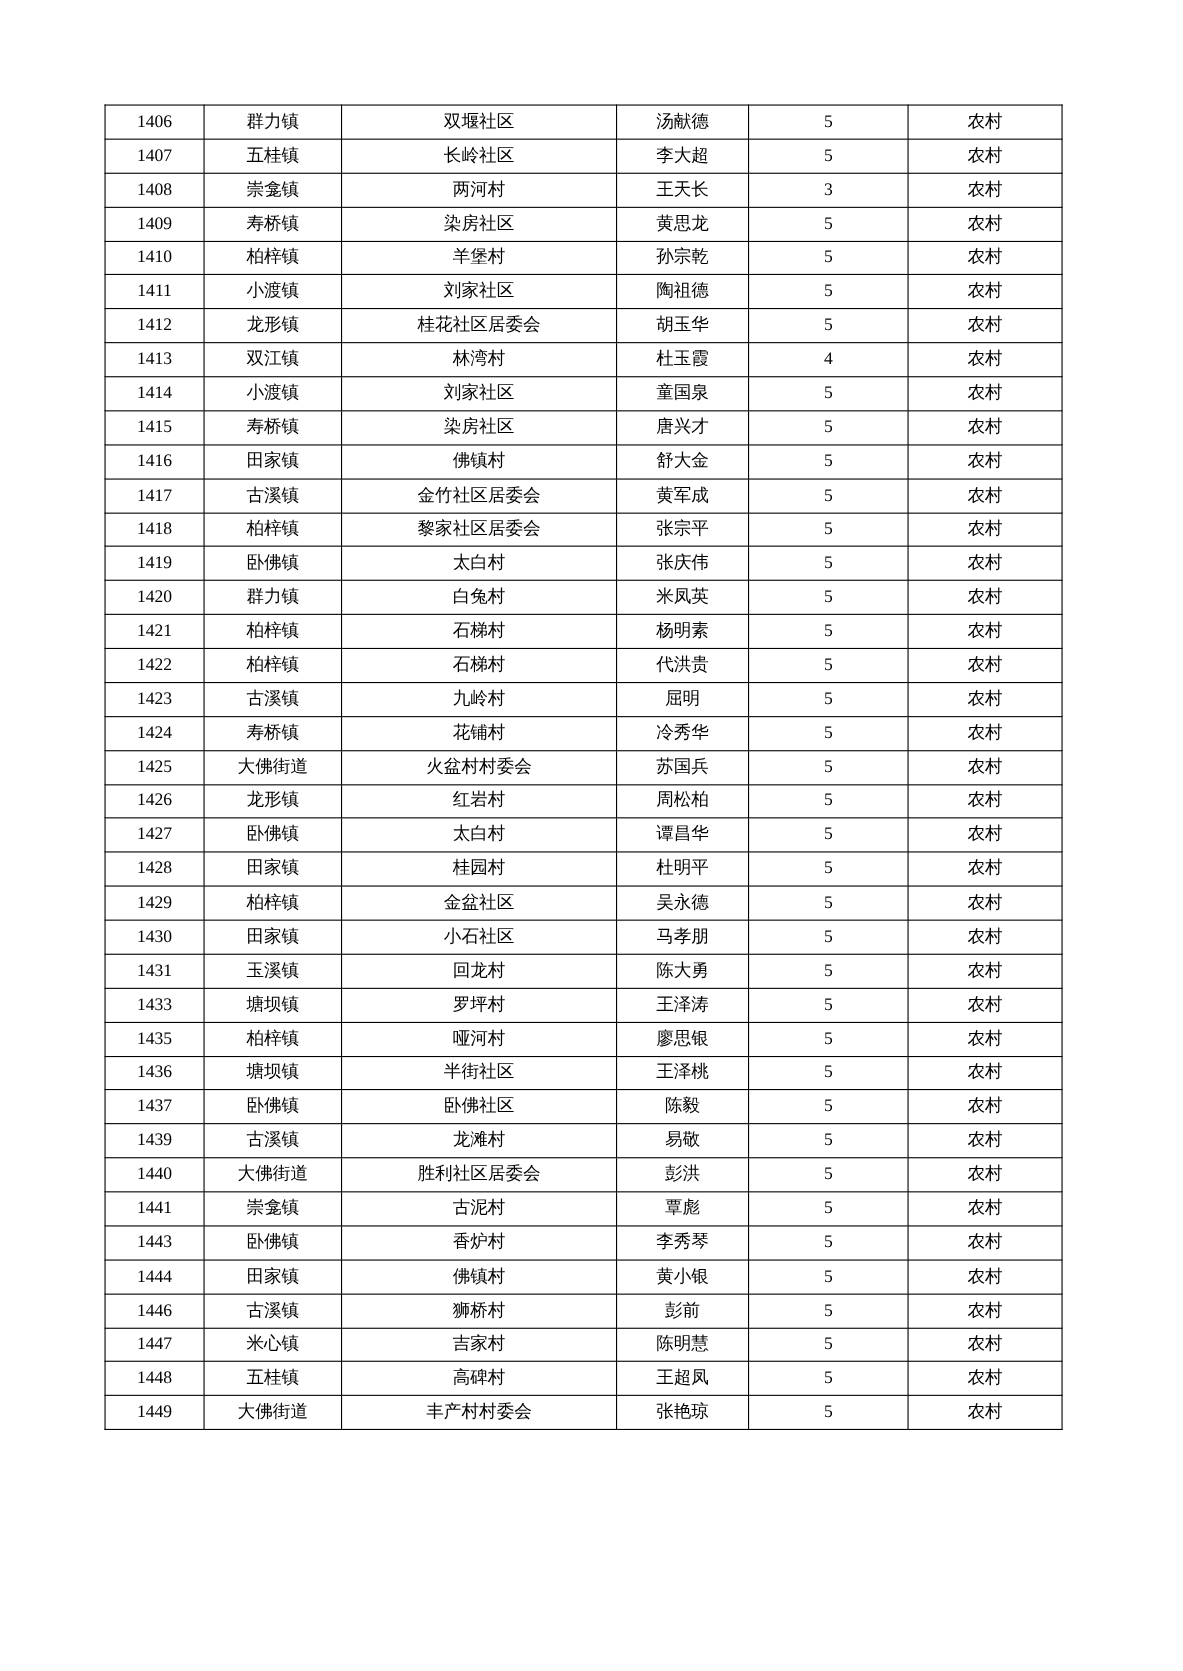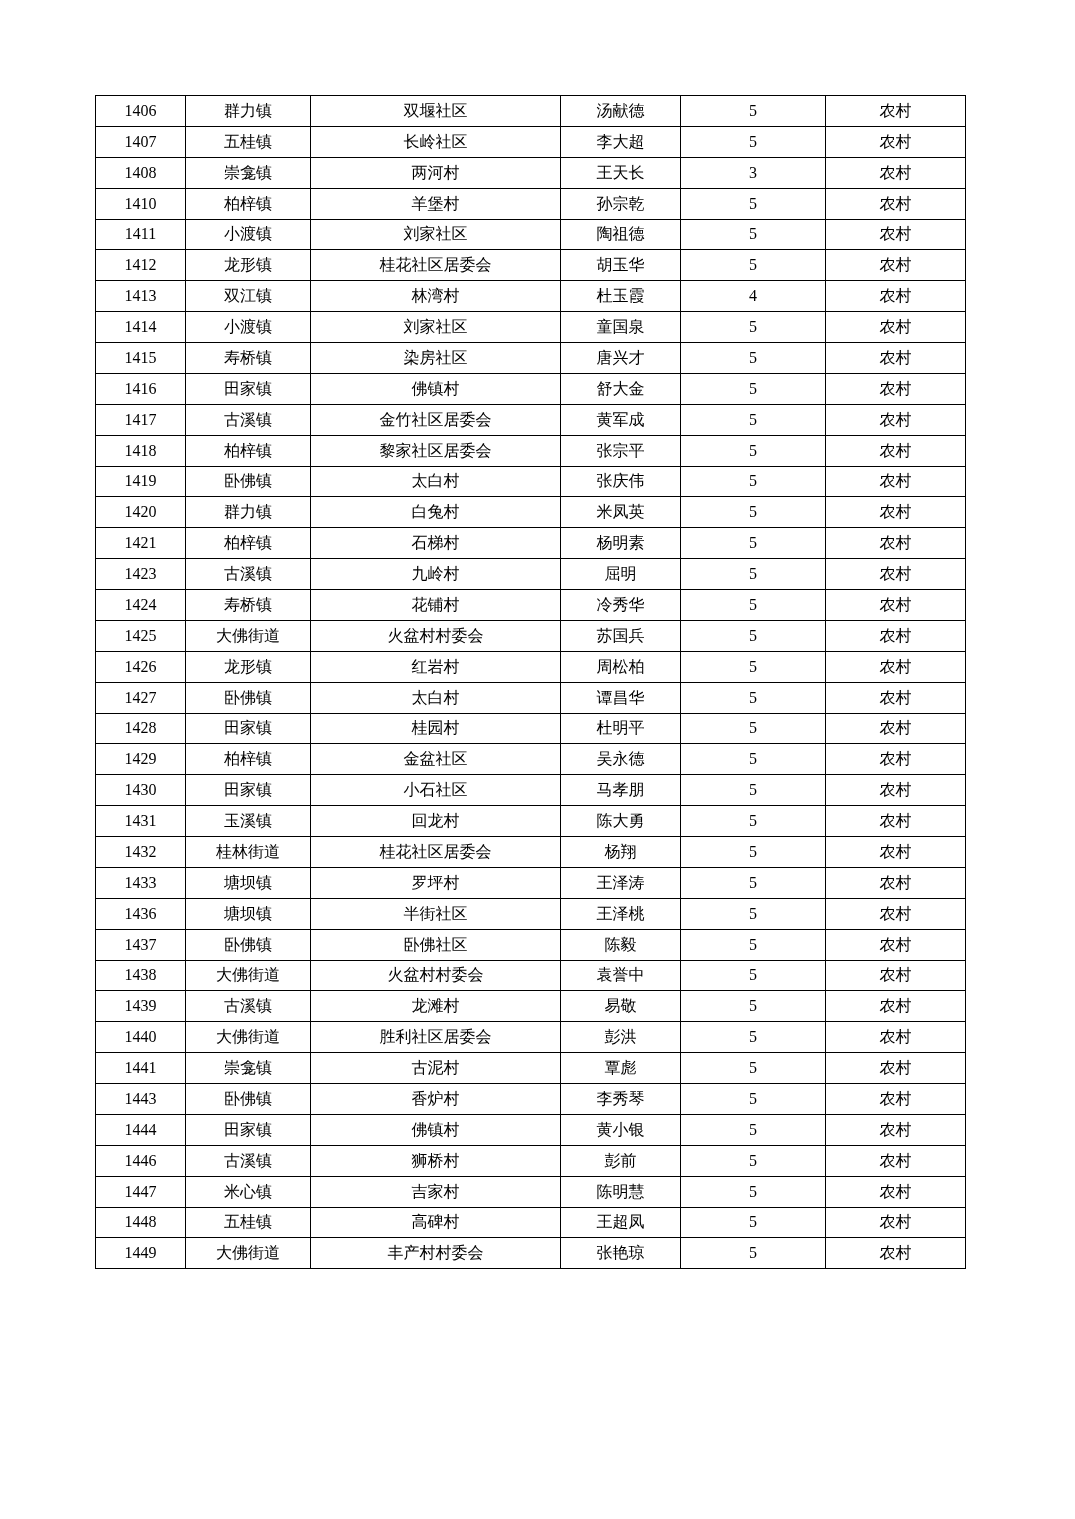--- a/index.html
+++ b/index.html
@@ -80,20 +80,28 @@
         </tr>
         <tr>
           <td>1408</td>
           <td>崇龛镇</td>
           <td>两河村</td>
           <td>王天长</td>
           <td>3</td>
           <td>农村</td>
         </tr>
         <tr>
+          <td>1409</td>
+          <td>寿桥镇</td>
+          <td>染房社区</td>
+          <td>黄思龙</td>
+          <td>5</td>
+          <td>农村</td>
+        </tr>
+        <tr>
           <td>1410</td>
           <td>柏梓镇</td>
           <td>羊堡村</td>
           <td>孙宗乾</td>
           <td>5</td>
           <td>农村</td>
         </tr>
         <tr>
           <td>1411</td>
           <td>小渡镇</td>
@@ -176,20 +184,28 @@
         </tr>
         <tr>
           <td>1421</td>
           <td>柏梓镇</td>
           <td>石梯村</td>
           <td>杨明素</td>
           <td>5</td>
           <td>农村</td>
         </tr>
         <tr>
+          <td>1422</td>
+          <td>柏梓镇</td>
+          <td>石梯村</td>
+          <td>代洪贵</td>
+          <td>5</td>
+          <td>农村</td>
+        </tr>
+        <tr>
           <td>1423</td>
           <td>古溪镇</td>
           <td>九岭村</td>
           <td>屈明</td>
           <td>5</td>
           <td>农村</td>
         </tr>
         <tr>
           <td>1424</td>
           <td>寿桥镇</td>
@@ -248,56 +264,48 @@
         </tr>
         <tr>
           <td>1431</td>
           <td>玉溪镇</td>
           <td>回龙村</td>
           <td>陈大勇</td>
           <td>5</td>
           <td>农村</td>
         </tr>
         <tr>
-          <td>1432</td>
-          <td>桂林街道</td>
-          <td>桂花社区居委会</td>
-          <td>杨翔</td>
-          <td>5</td>
-          <td>农村</td>
-        </tr>
-        <tr>
           <td>1433</td>
           <td>塘坝镇</td>
           <td>罗坪村</td>
           <td>王泽涛</td>
           <td>5</td>
           <td>农村</td>
         </tr>
         <tr>
+          <td>1435</td>
+          <td>柏梓镇</td>
+          <td>哑河村</td>
+          <td>廖思银</td>
+          <td>5</td>
+          <td>农村</td>
+        </tr>
+        <tr>
           <td>1436</td>
           <td>塘坝镇</td>
           <td>半街社区</td>
           <td>王泽桃</td>
           <td>5</td>
           <td>农村</td>
         </tr>
         <tr>
           <td>1437</td>
           <td>卧佛镇</td>
           <td>卧佛社区</td>
           <td>陈毅</td>
-          <td>5</td>
-          <td>农村</td>
-        </tr>
-        <tr>
-          <td>1438</td>
-          <td>大佛街道</td>
-          <td>火盆村村委会</td>
-          <td>袁誉中</td>
           <td>5</td>
           <td>农村</td>
         </tr>
         <tr>
           <td>1439</td>
           <td>古溪镇</td>
           <td>龙滩村</td>
           <td>易敬</td>
           <td>5</td>
           <td>农村</td>

